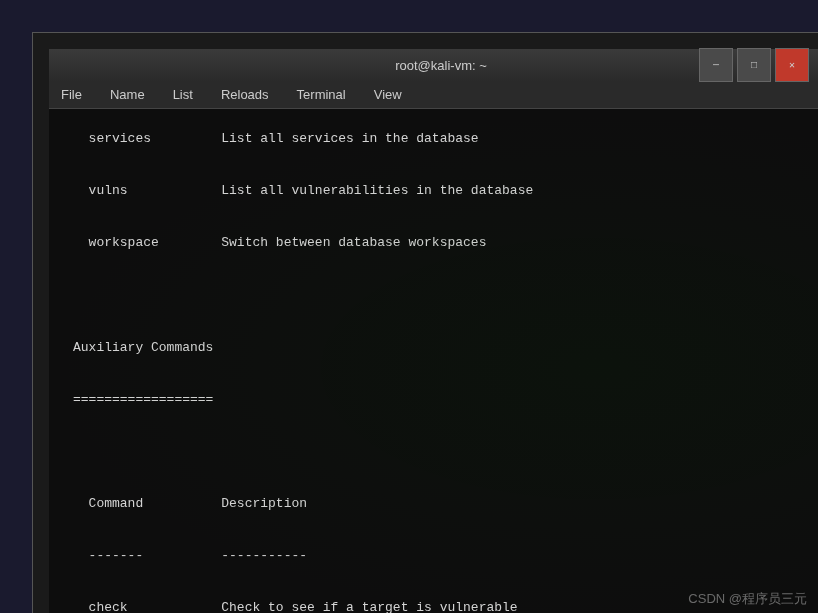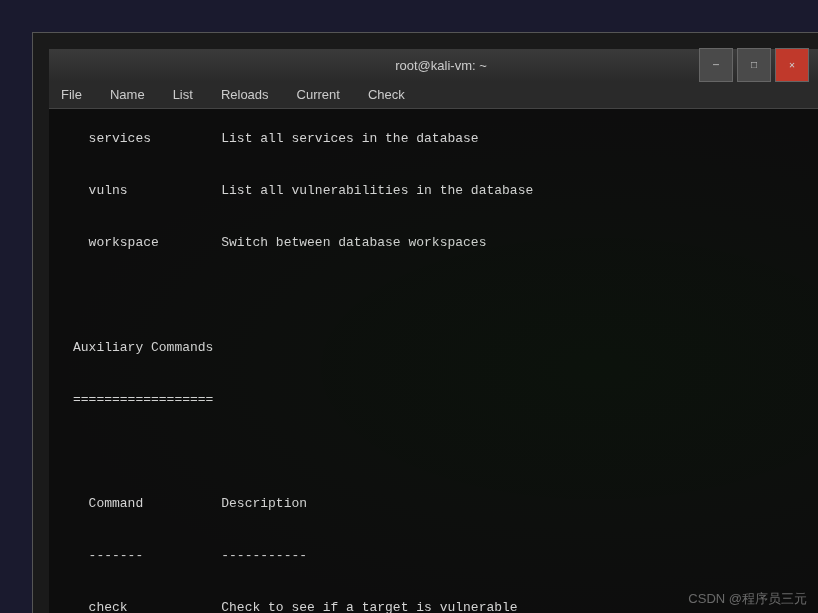--- a/index.html
+++ b/index.html
@@ -123,22 +123,22 @@
       <div class="win-btn">□</div>
       <div class="win-btn close">✕</div>
     </div>
   </div>
 
   <div class="menu-bar">
     <span class="menu-item">File</span>
     <span class="menu-item">Name</span>
     <span class="menu-item">List</span>
     <span class="menu-item">Reloads</span>
-    <span class="menu-item">Current</span>
-    <span class="menu-item">Check</span>
+    <span class="menu-item">Terminal</span>
+    <span class="menu-item">View</span>
   </div>
 
   <div class="terminal-body">
     <div class="line">  services         List all services in the database</div>
     <div class="line">  vulns            List all vulnerabilities in the database</div>
     <div class="line">  workspace        Switch between database workspaces</div>
     <div class="line">&nbsp;</div>
     <div class="line">Auxiliary Commands</div>
     <div class="line">==================</div>
     <div class="line">&nbsp;</div>

